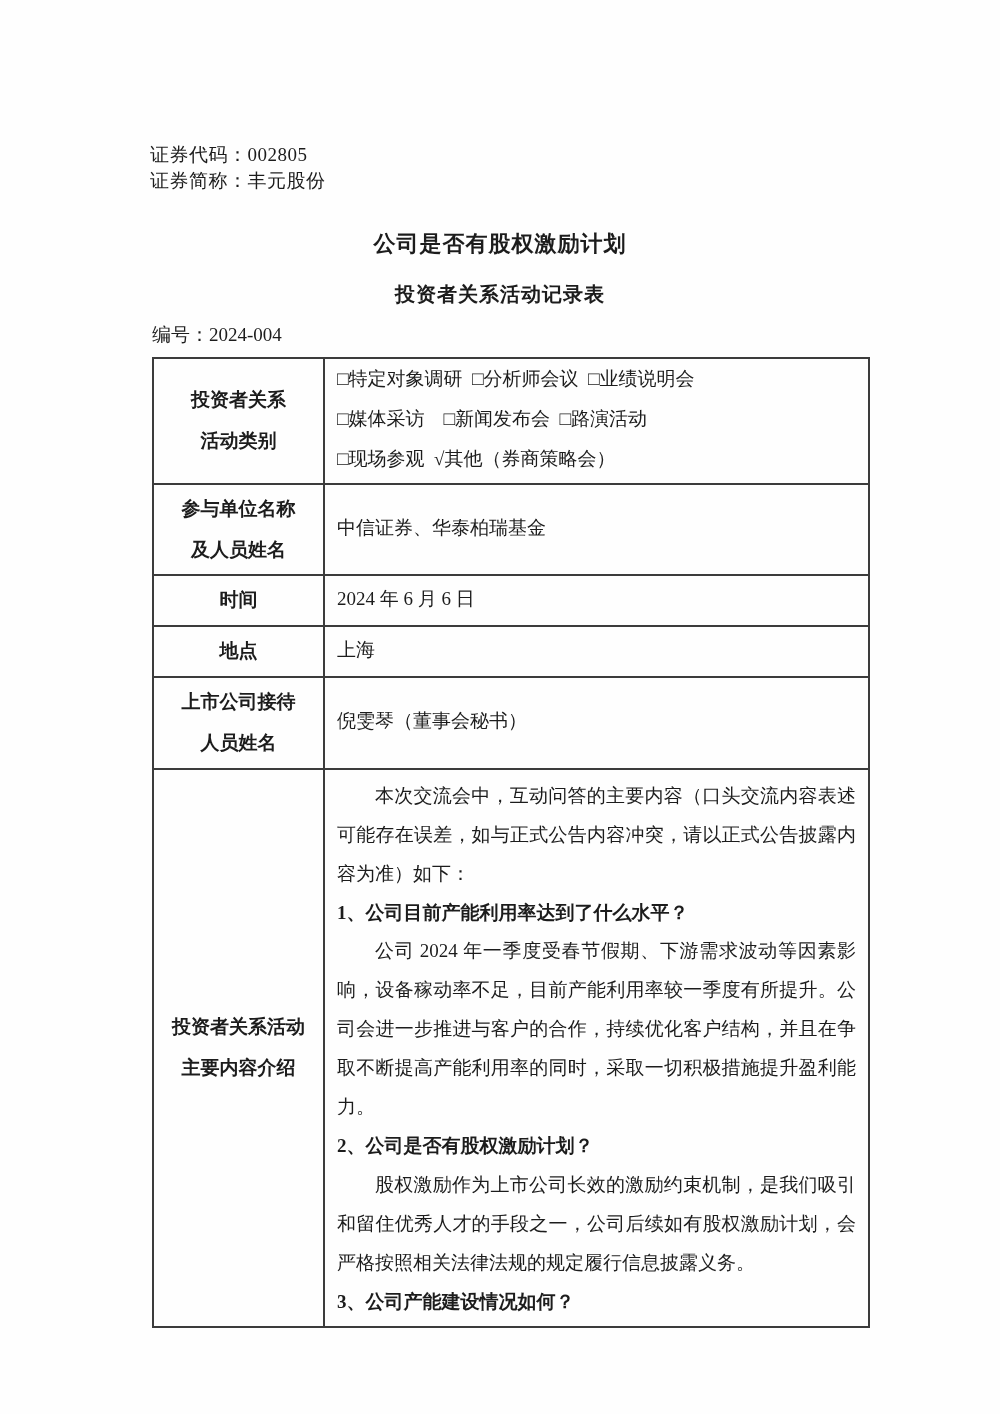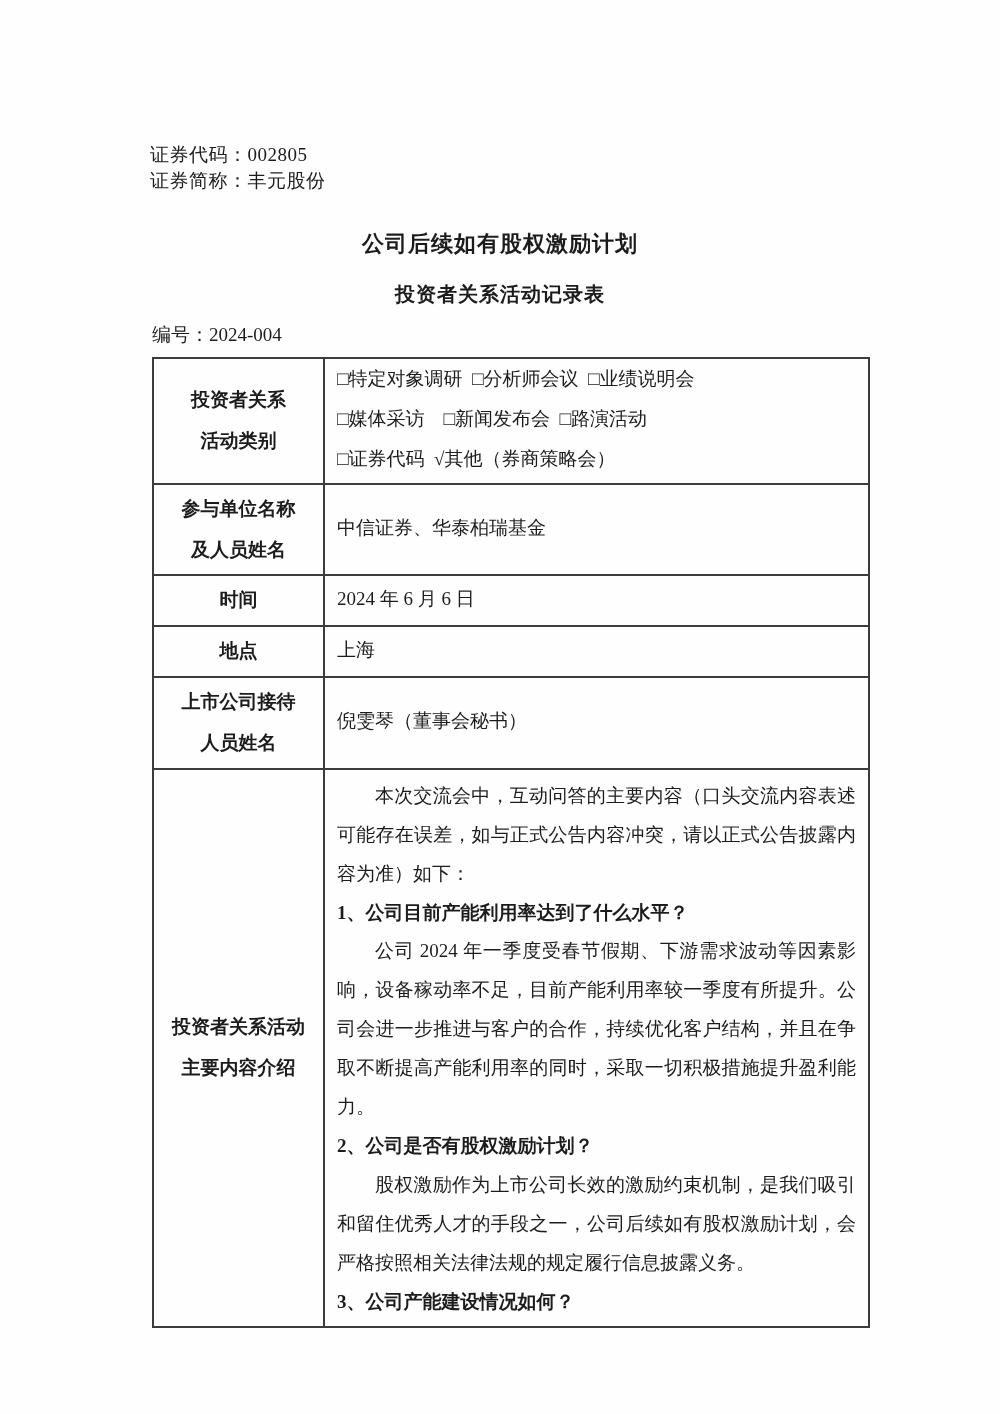--- a/index.html
+++ b/index.html
@@ -105,35 +105,35 @@
 </head>
 <body>
 
 <div class="page">
 
   <div class="header-row">
     <span>证券代码：002805</span>
     <span>证券简称：丰元股份</span>
   </div>
 
-  <div class="doc-title">公司后续如有股权激励计划</div>
+  <div class="doc-title">公司是否有股权激励计划</div>
   <div class="doc-subtitle">投资者关系活动记录表</div>
   <div class="doc-number">编号：2024-004</div>
 
   <table class="record-table">
     <tbody>
         <tr class="row-activity">
       <td class="label-cell">
         <div>投资者关系</div>
         <div>活动类别</div>
       </td>
       <td class="value-cell">
         <div class="options-line">□特定对象调研  □分析师会议  □业绩说明会</div>
         <div class="options-line">□媒体采访    □新闻发布会  □路演活动</div>
-        <div class="options-line">□证券代码  √其他（券商策略会）</div>
+        <div class="options-line">□现场参观  √其他（券商策略会）</div>
       </td>
     </tr>
 
     <tr class="row-units">
       <td class="label-cell">
         <div>参与单位名称</div>
         <div>及人员姓名</div>
       </td>
       <td class="value-cell">中信证券、华泰柏瑞基金</td>
     </tr>

